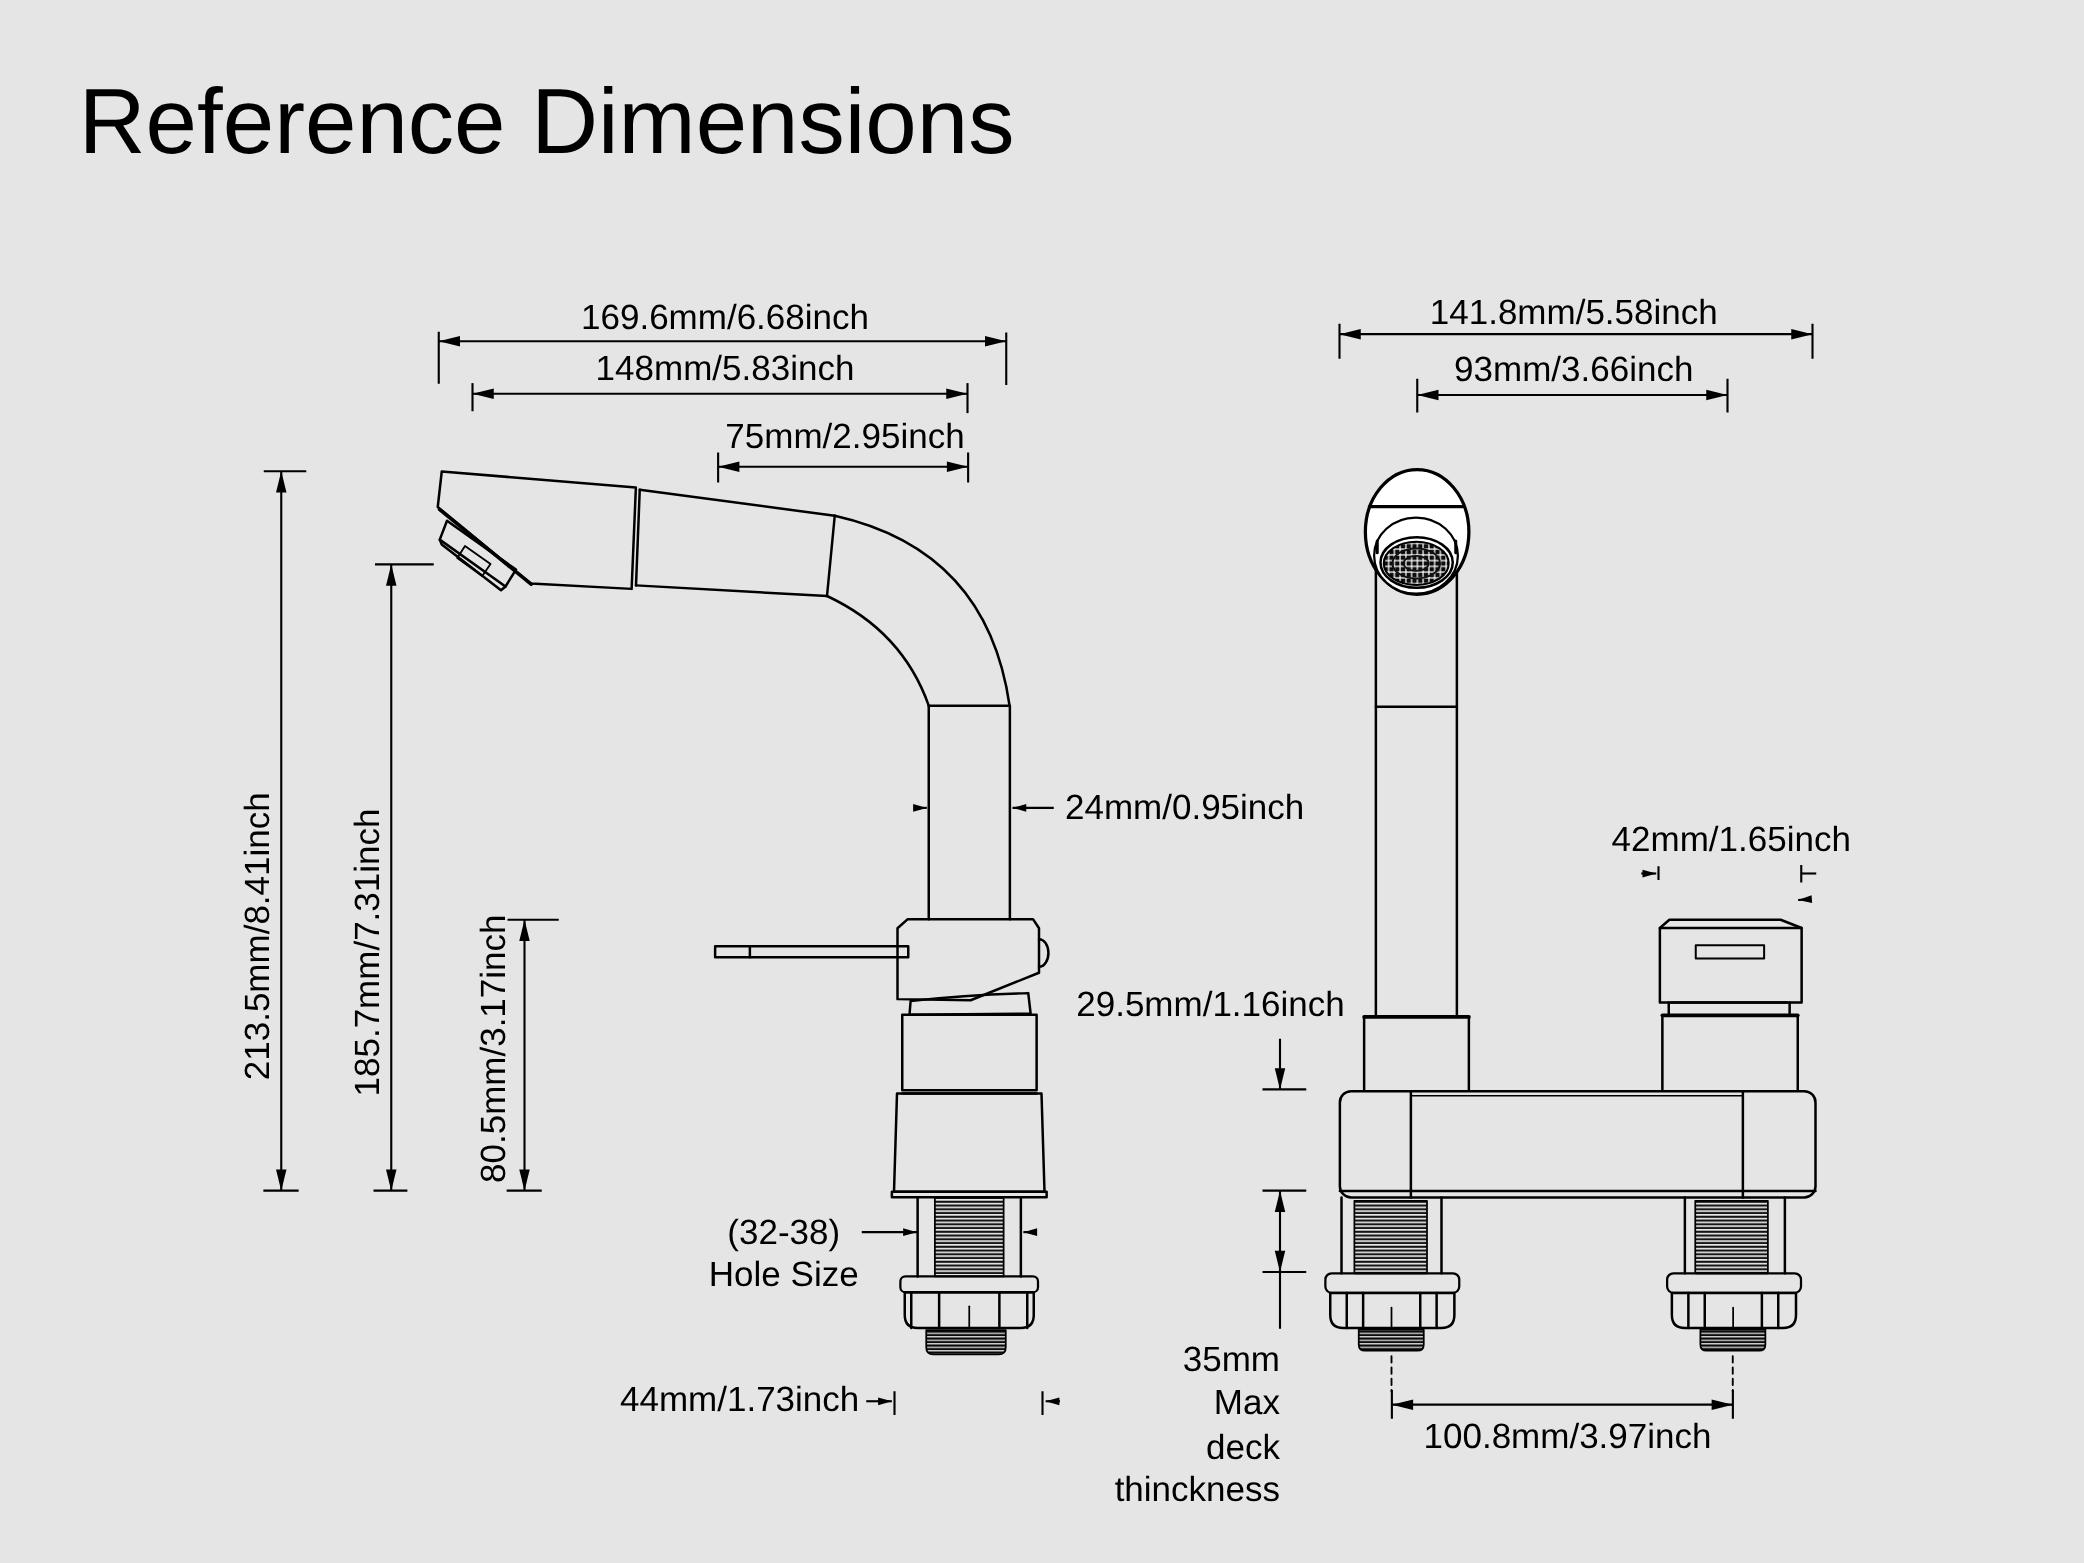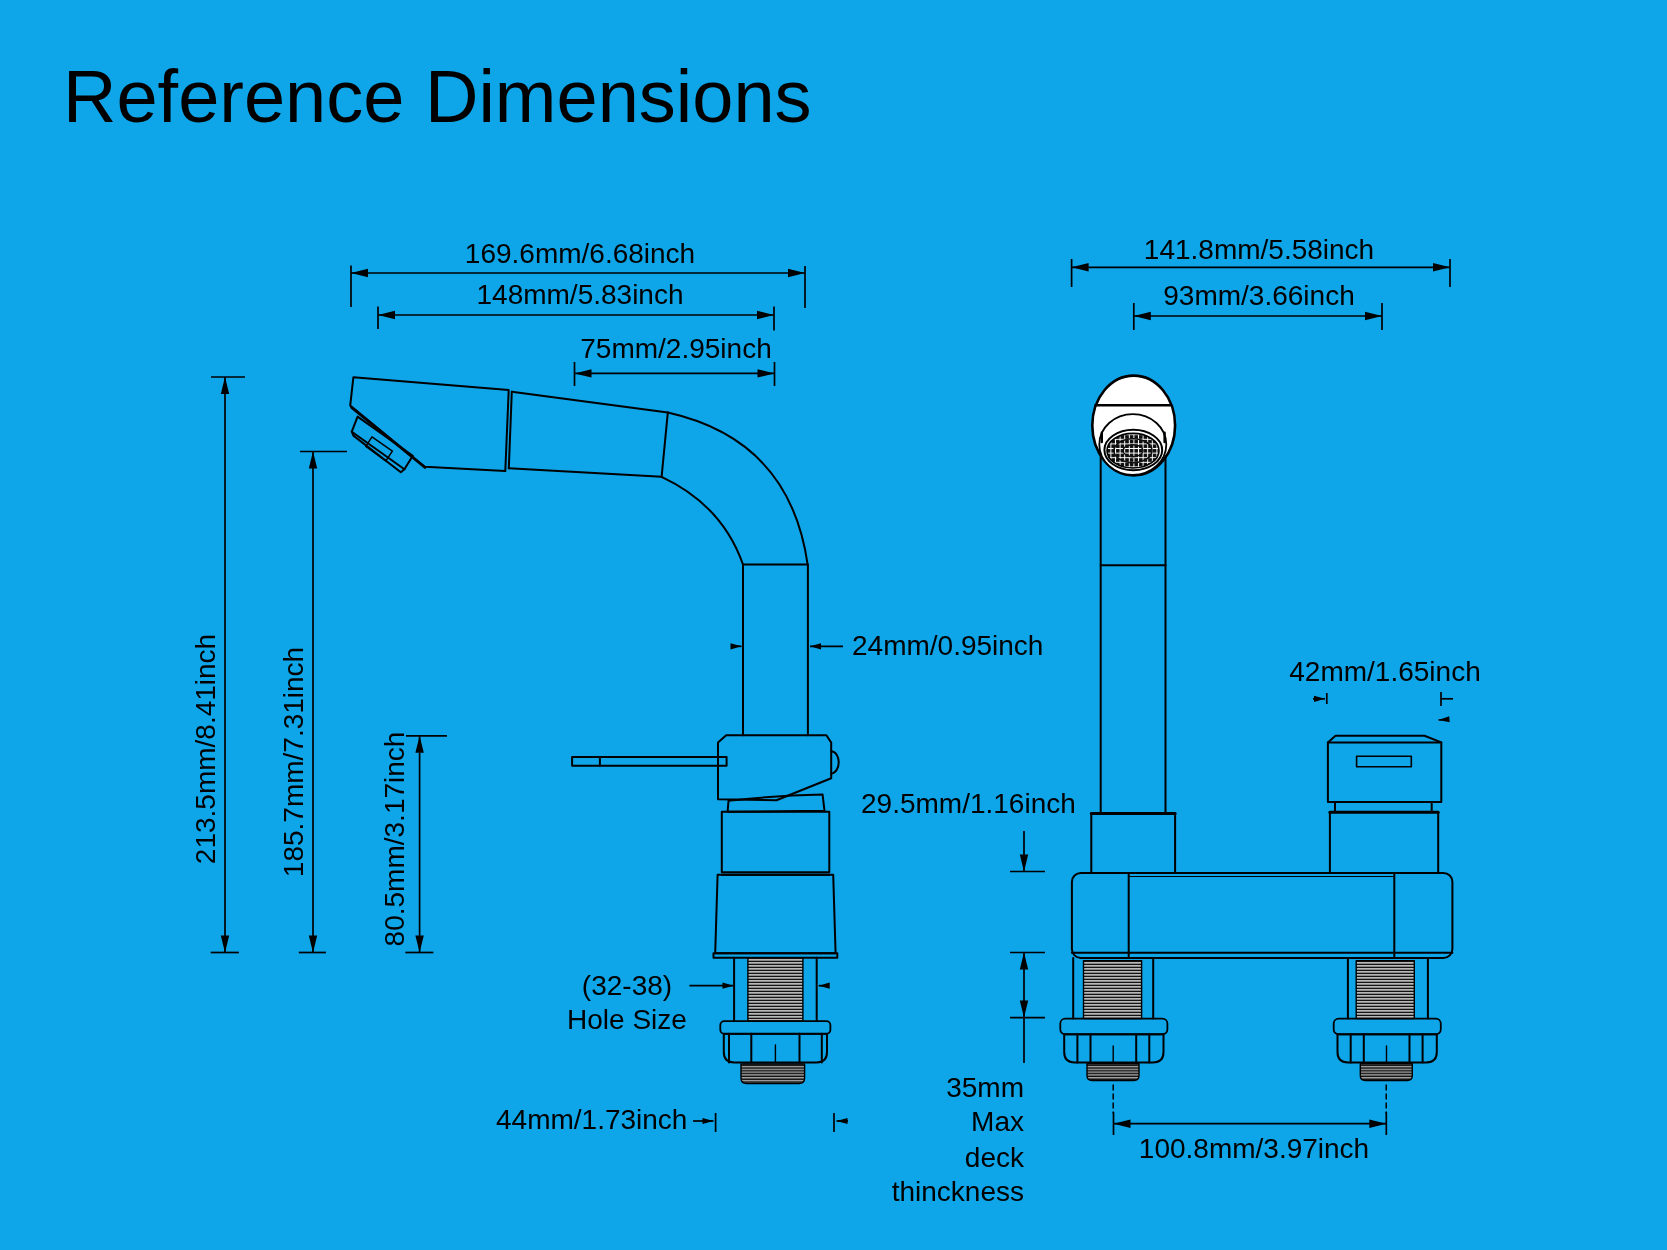--- a/index.html
+++ b/index.html
@@ -1,16 +1,16 @@
 <!DOCTYPE html>
 <html><head>
 <meta charset="utf-8">
 <style>
   html,body{margin:0;padding:0;background:#fff;}
-  .stage{position:relative;width:1667px;height:1250px;background:#0ea5e9;overflow:hidden;}
+  .stage{position:relative;width:1667px;height:1250px;background:#e5e5e5;overflow:hidden;}
   svg text{font-family:"Liberation Sans",sans-serif;fill:#000;}
 </style>
 </head>
 <body>
 <div class="stage">
 <svg width="1667" height="1250" viewBox="0 0 1667 1250">
 <defs>
   <marker id="ah" markerUnits="userSpaceOnUse" markerWidth="40" markerHeight="12" refX="0" refY="0" orient="auto-start-reverse" viewBox="-20 -6 40 12">
     <path d="M0,0 L-17,4.2 L-17,-4.2 Z" fill="#000"></path>
   </marker>

